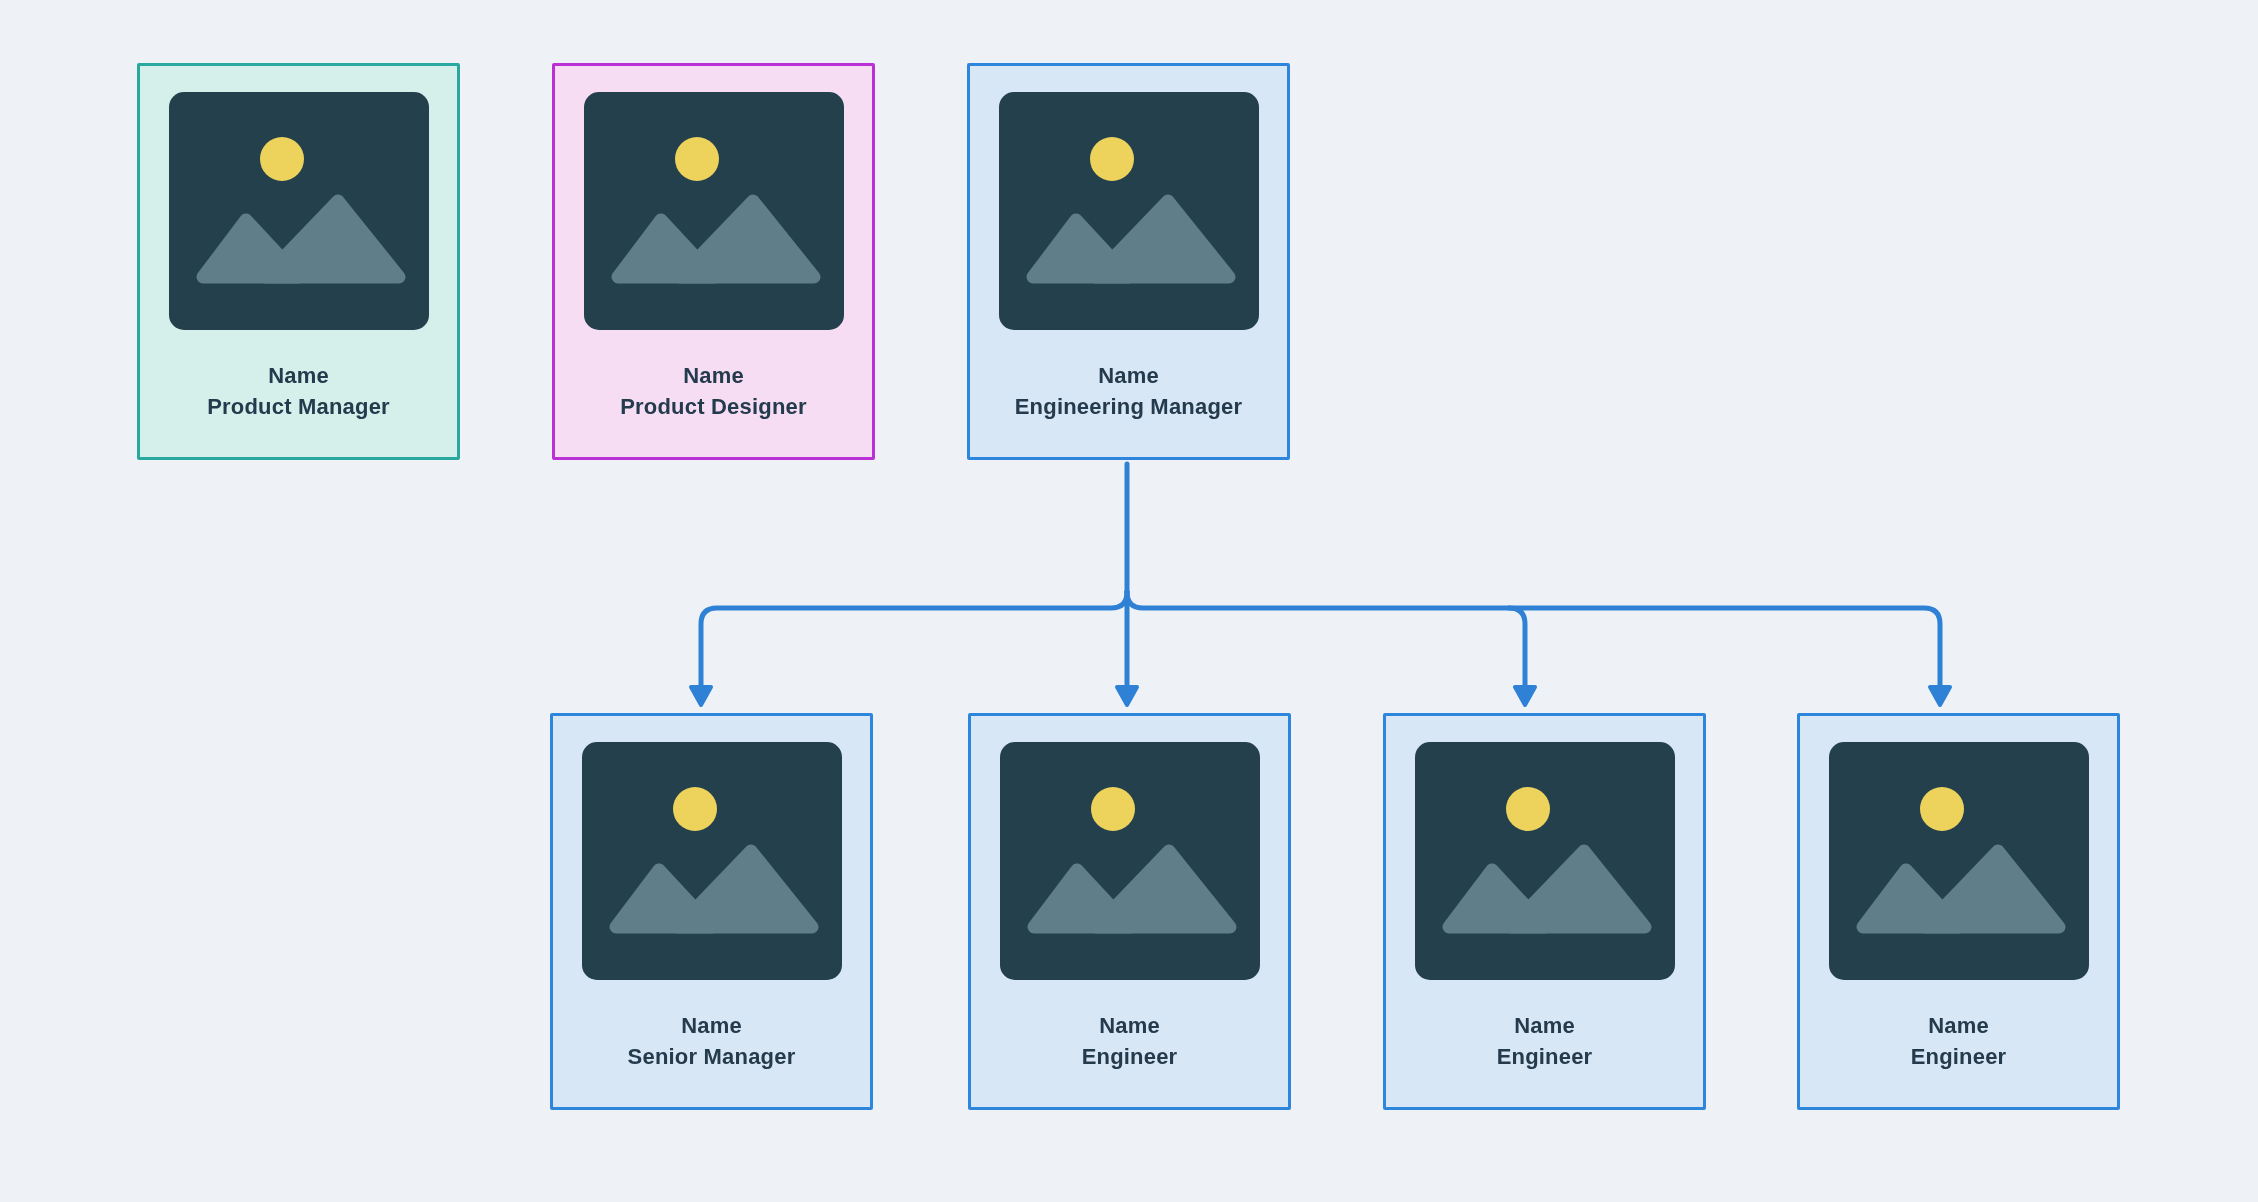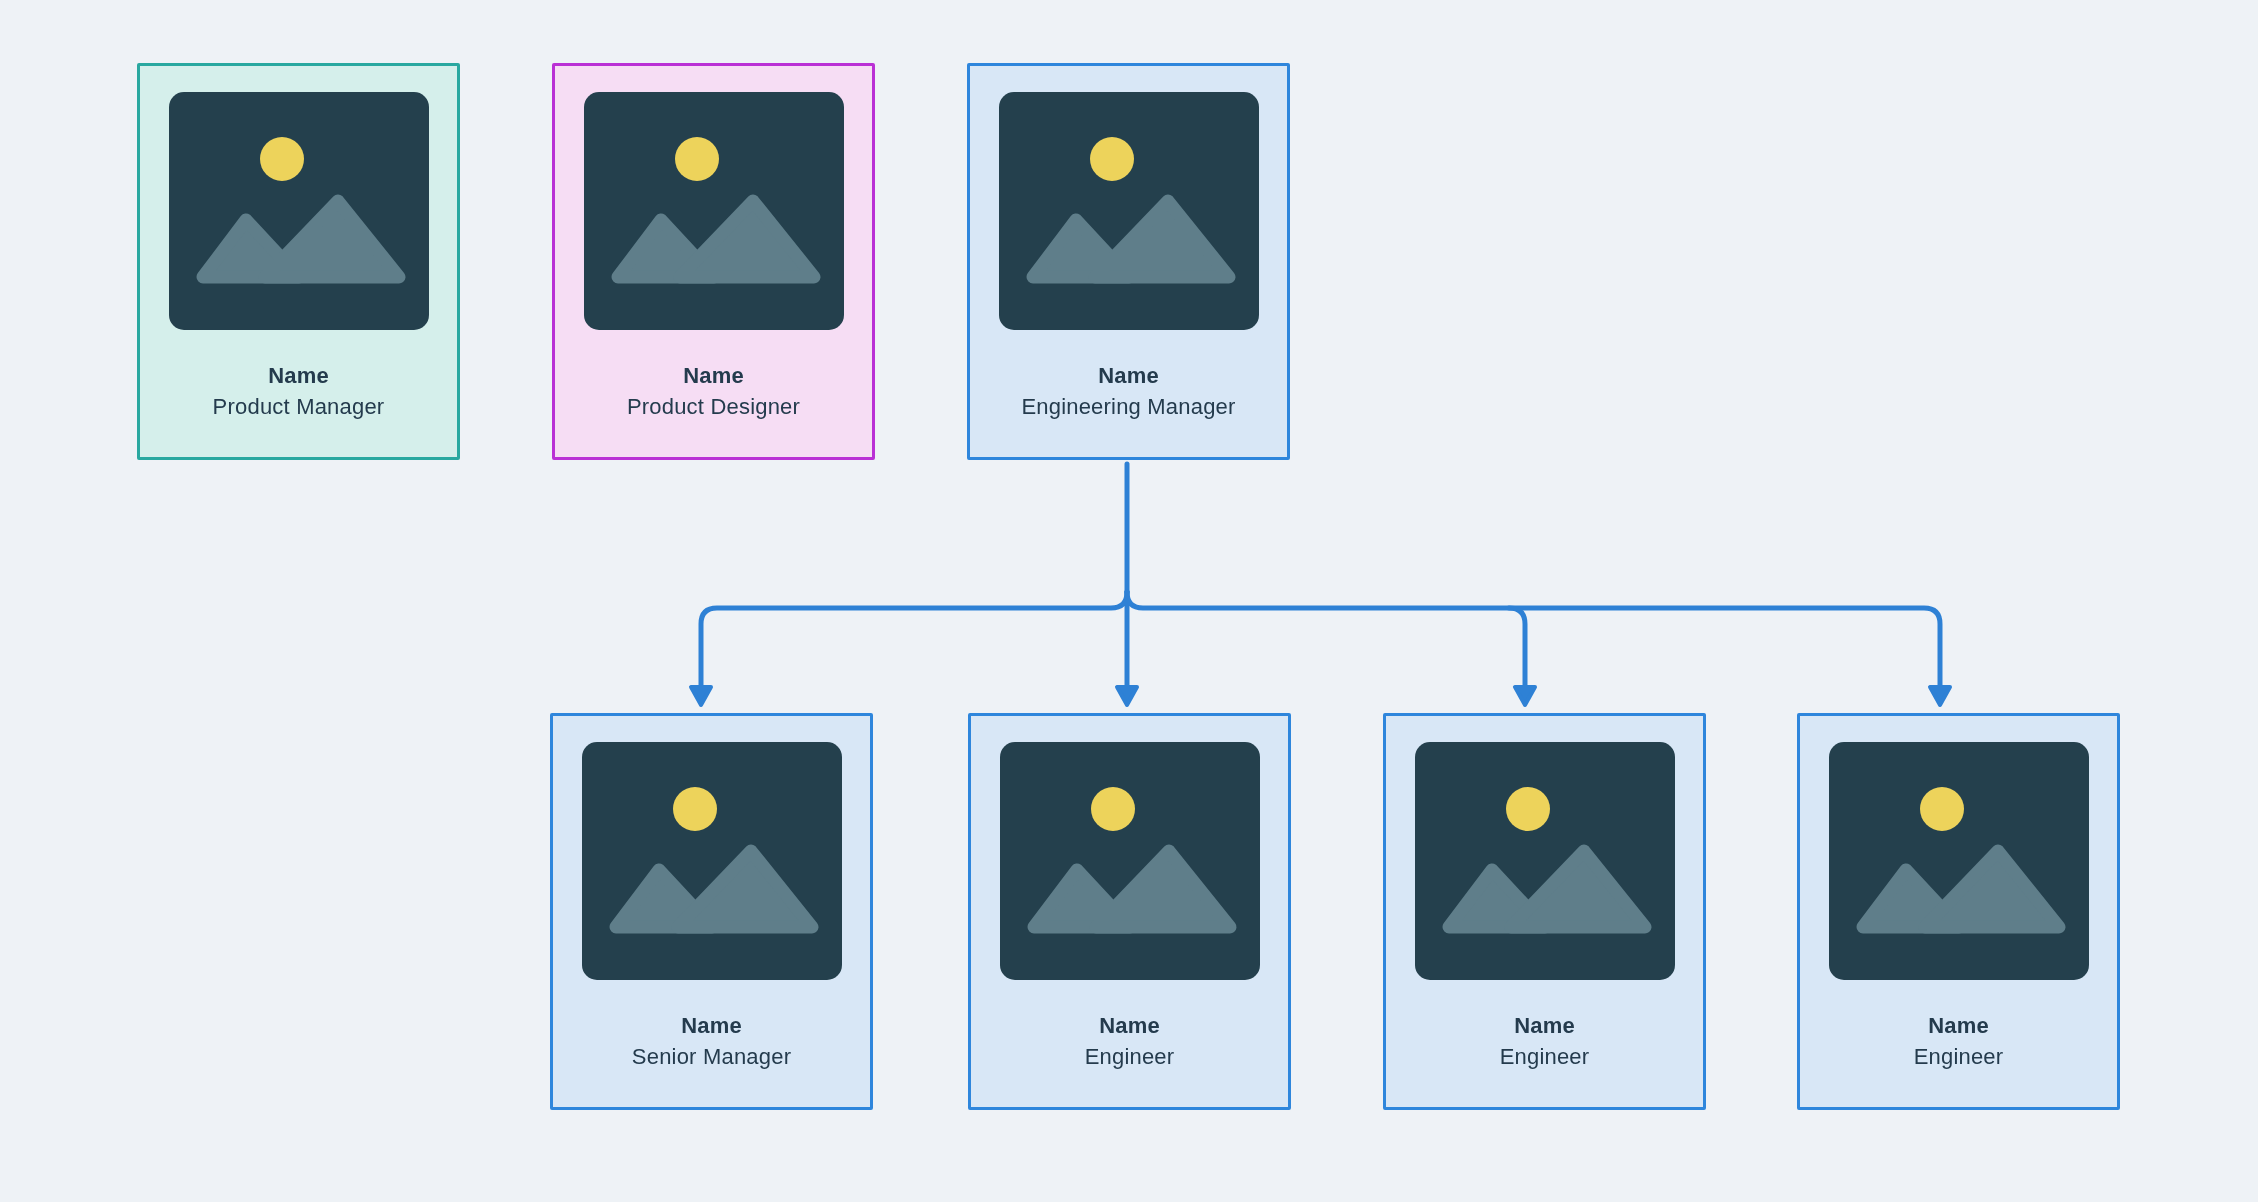--- a/index.html
+++ b/index.html
@@ -34,21 +34,21 @@
     margin: 26px auto 0 auto;
   }
   .photo svg { display: block; }
   .label {
     margin-top: 30px;
     font-size: 22px;
     line-height: 31px;
     letter-spacing: 0.2px;
   }
   .name { font-weight: 700; }
-  .role { font-weight: 400; }
+  .role { font-weight: 700; }
 </style>
 </head>
 <body style="background-color: rgb(238, 242, 246);">
 
 <div class="canvas" style="color: rgb(36, 59, 77); padding-left: 8px;">
 
   <svg class="connectors" width="2258" height="1202" viewBox="0 0 2258 1202" style="color: rgb(46, 129, 213);">
     <g fill="none" stroke="currentColor" stroke-width="5" stroke-linecap="round">
       <path d="M1127 464 V592"></path>
       <path d="M1127 592 Q1127 608 1111 608 H717 Q701 608 701 624 V688"></path>

